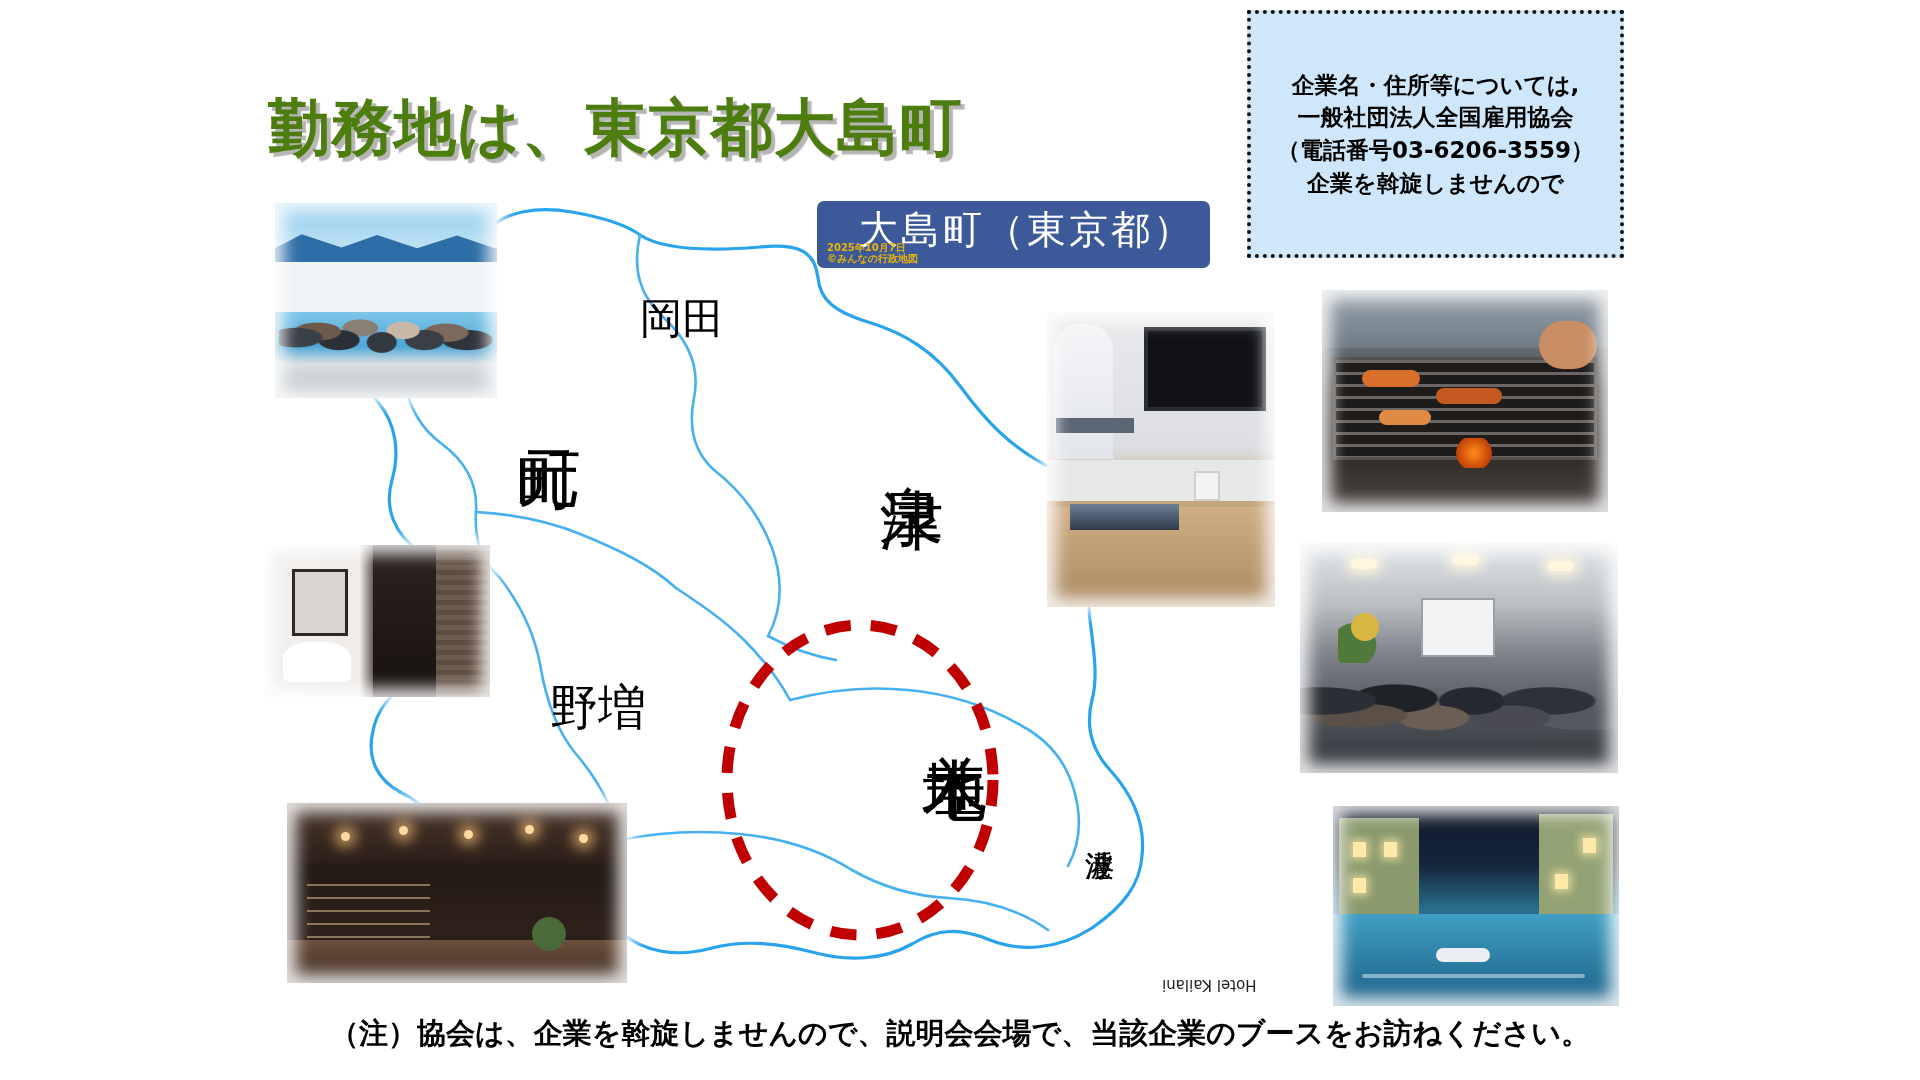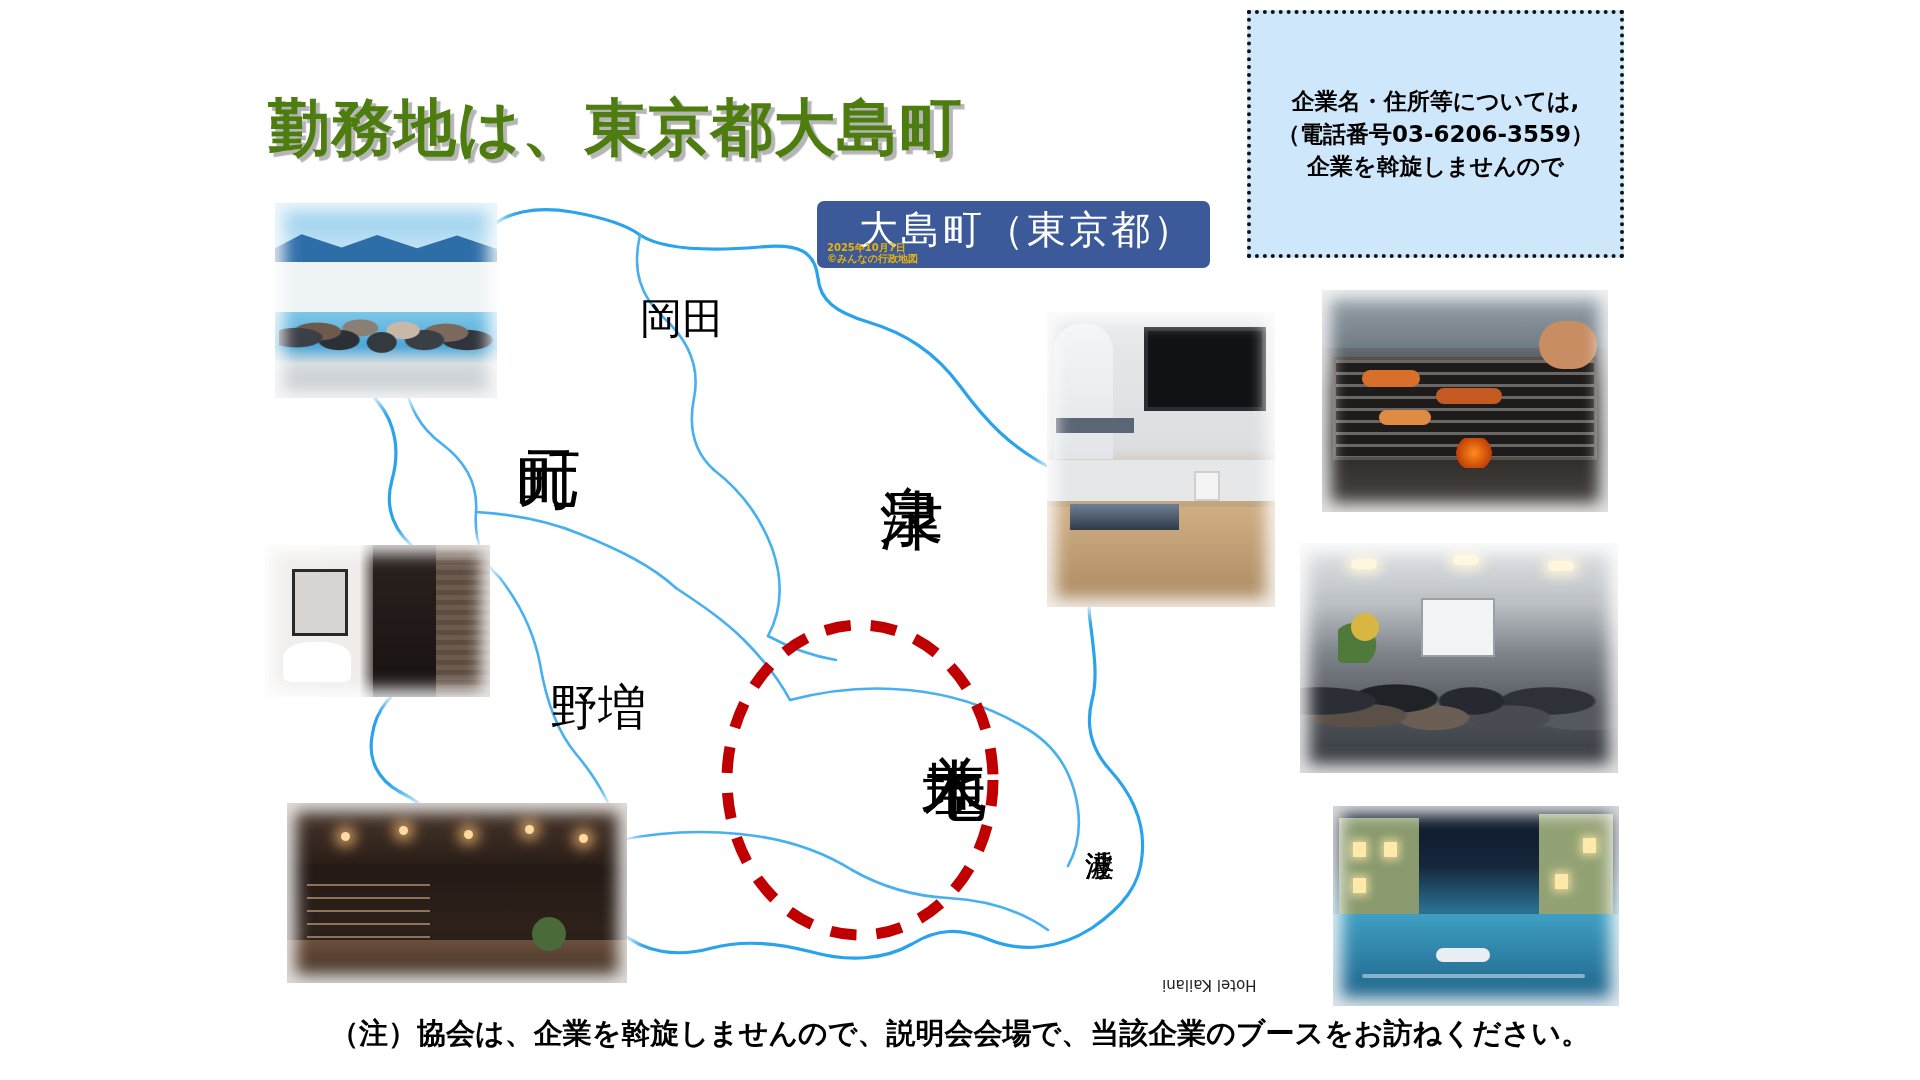--- a/index.html
+++ b/index.html
@@ -318,20 +318,21 @@
       <path d="M768 636 C 790 648, 812 656, 836 660"></path>
     </g>
 
     <ellipse cx="860" cy="780" rx="133" ry="155" fill="none" stroke="#c00000" stroke-width="11" stroke-dasharray="26 20" stroke-linecap="butt"></ellipse>
   </svg>
 
   <div class="title">勤務地は、東京都大島町</div>
 
   <div class="notice-box">
     <div class="notice-line">企業名・住所等については,</div>
+    <div class="notice-line">一般社団法人全国雇用協会</div>
     <div class="notice-line">（電話番号03-6206-3559）</div>
     <div class="notice-line">企業を斡旋しませんので</div>
   </div>
 
   <div class="map-banner">
     <div class="map-banner-title">大島町（東京都）</div>
     <div class="map-banner-sub">
       <div>2025年10月7日</div>
       <div>©みんなの行政地図</div>
     </div>

